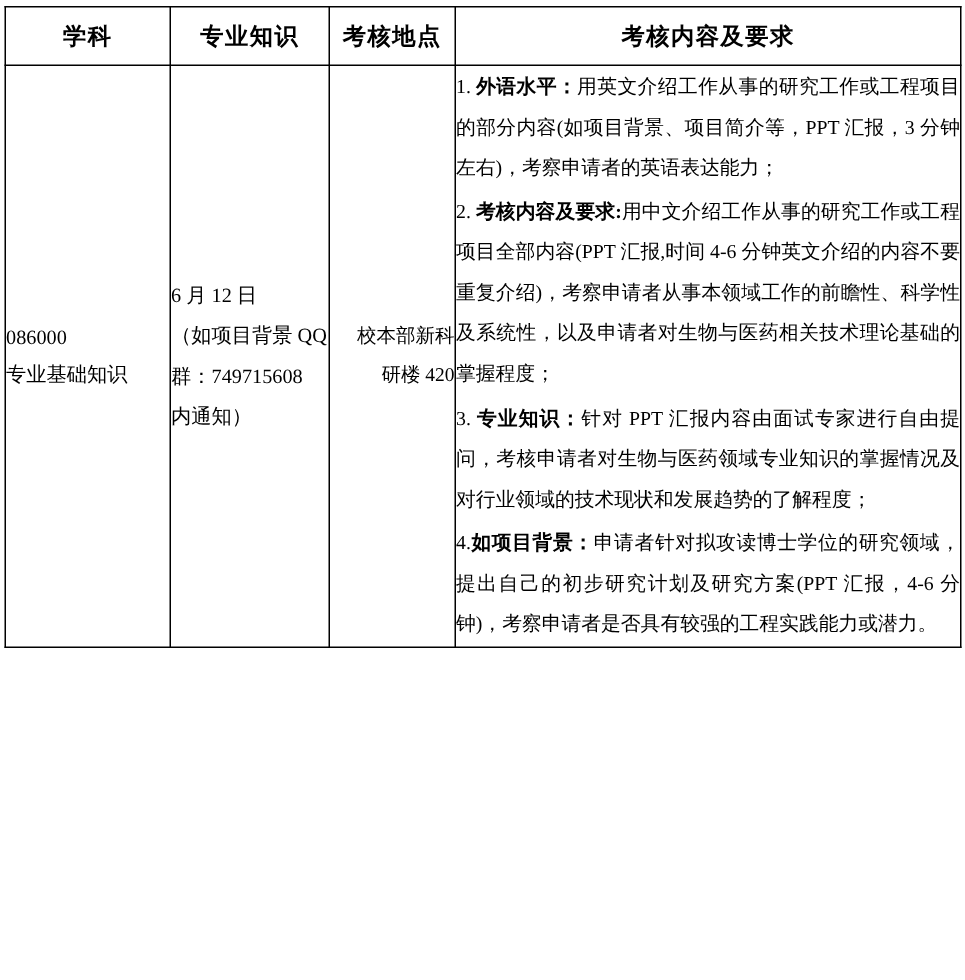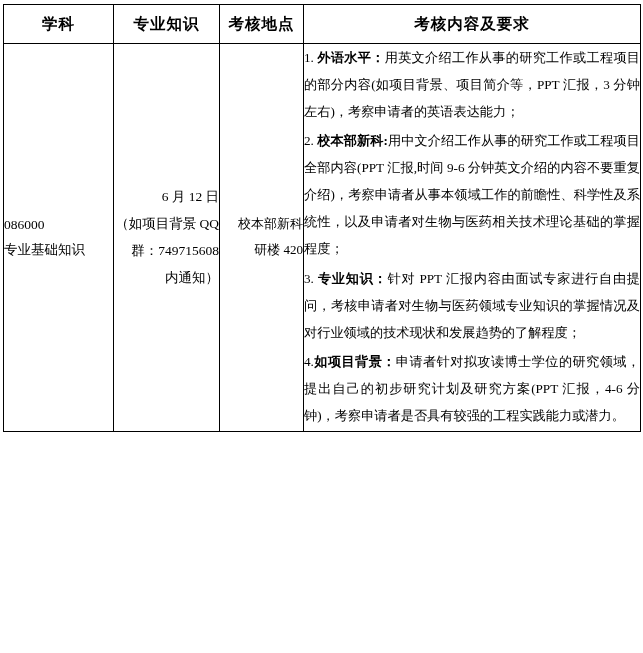--- a/index.html
+++ b/index.html
@@ -47,21 +47,21 @@
 
   td.cell-subject {
     text-align: left;
     font-size: 13.5px;
     line-height: 1.9;
     padding: 4px 6px;
   }
   td.cell-subject .line { display: block; }
 
   td.cell-time {
-    text-align: right;
+    text-align: left;
     font-size: 13.5px;
     line-height: 2.0;
     padding: 4px 6px;
   }
   td.cell-time .line { display: block; }
 
   td.cell-place {
     text-align: right;
     font-size: 13px;
     line-height: 2.0;
@@ -118,21 +118,21 @@
           <span class="line">校本部新科</span>
           <span class="line">研楼 420</span>
         </td>
         <td class="cell-content">
           <p class="req-item">
             <span class="num">1.</span>
             <span class="bold">外语水平：</span><span>用英文介绍工作从事的研究工作或工程项目的部分内容(如项目背景、项目简介等，PPT 汇报，3 分钟左右)，考察申请者的英语表达能力；</span>
           </p>
           <p class="req-item">
             <span class="num">2.</span>
-            <span class="bold">校本部新科:</span><span>用中文介绍工作从事的研究工作或工程项目全部内容(PPT 汇报,时间 9-6 分钟英文介绍的内容不要重复介绍)，考察申请者从事本领域工作的前瞻性、科学性及系统性，以及申请者对生物与医药相关技术理论基础的掌握程度；</span>
+            <span class="bold">考核内容及要求:</span><span>用中文介绍工作从事的研究工作或工程项目全部内容(PPT 汇报,时间 4-6 分钟英文介绍的内容不要重复介绍)，考察申请者从事本领域工作的前瞻性、科学性及系统性，以及申请者对生物与医药相关技术理论基础的掌握程度；</span>
           </p>
           <p class="req-item">
             <span class="num">3.</span>
             <span class="bold">专业知识：</span><span>针对 PPT 汇报内容由面试专家进行自由提问，考核申请者对生物与医药领域专业知识的掌握情况及对行业领域的技术现状和发展趋势的了解程度；</span>
           </p>
           <p class="req-item">
             <span class="num">4.</span><span class="bold">如项目背景：</span><span>申请者针对拟攻读博士学位的研究领域，提出自己的初步研究计划及研究方案(PPT 汇报，4-6 分钟)，考察申请者是否具有较强的工程实践能力或潜力。</span>
           </p>
         </td>
       </tr>

